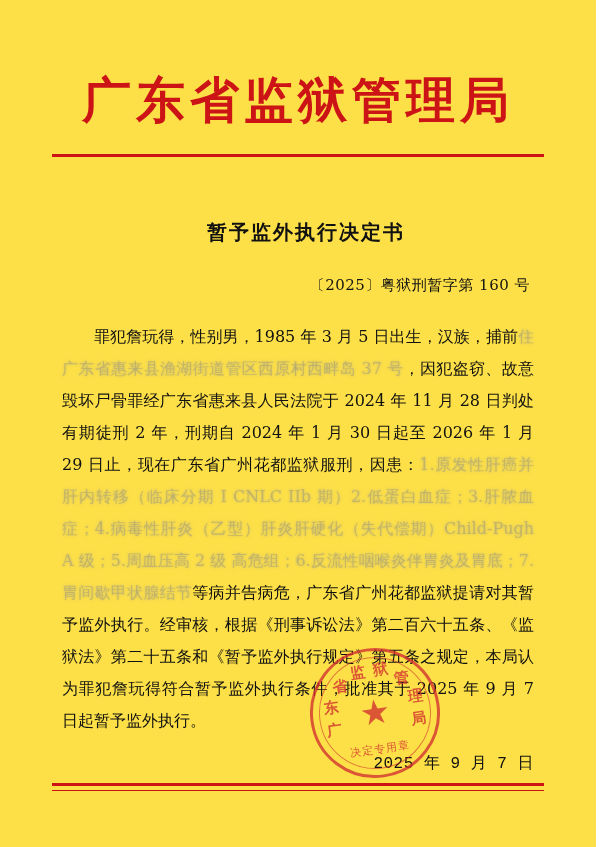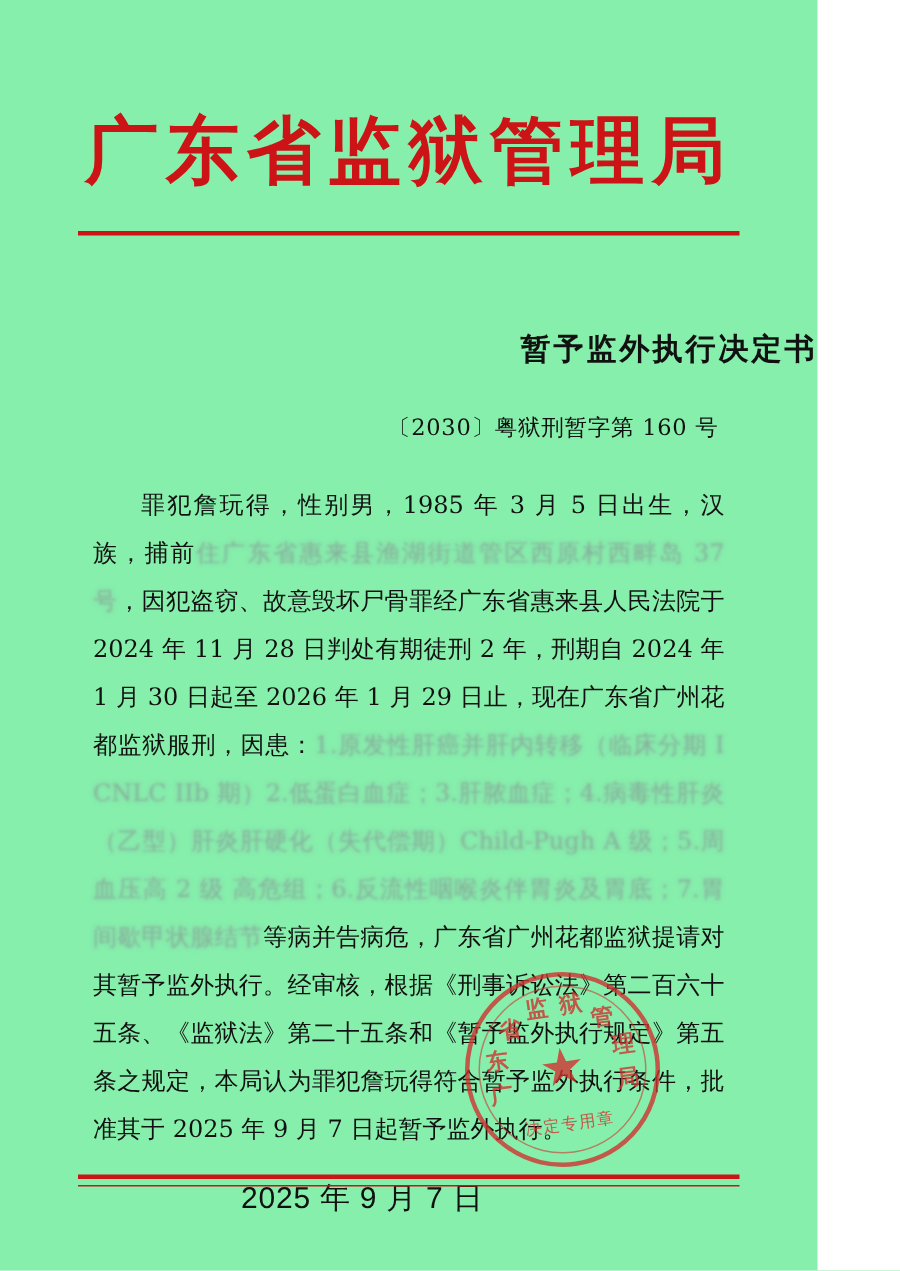--- a/index.html
+++ b/index.html
@@ -8,23 +8,23 @@
   }
   body {
     width: 600px;
     height: 847px;
     background: #ffffff;
     font-family: "Liberation Serif", serif;
     overflow: hidden;
   }
   .page {
     position: relative;
-    width: 545px;
+    width: 596px;
     height: 847px;
-    background: #86efac;
+    background: #fde047;
     box-sizing: border-box;
   }
   .masthead {
     text-align: center;
     padding-top: 74px;
   }
   .masthead-title {
     color: #cc1417;
     font-family: "DejaVu Serif", serif;
     font-weight: bold;
@@ -35,21 +35,21 @@
     text-align: center;
   }
   .rule-wrap {
     margin: 26px 52px 0 52px;
   }
   .rule-thick {
     height: 3px;
     background: #cc1417;
   }
   .doc-title {
-    text-align: right;
+    text-align: center;
     font-size: 20px;
     font-weight: bold;
     color: #111;
     letter-spacing: 2px;
     margin-top: 62px;
     font-family: "DejaVu Serif", serif;
     padding-left: 16px;
   }
   .doc-number {
     text-align: right;
@@ -72,24 +72,24 @@
   .indent {
     text-indent: 2em;
   }
   .redacted {
     color: rgba(120, 120, 130, 0.30);
     text-shadow: 0 0 3px rgba(150,150,160,0.55);
     filter: blur(0.7px);
   }
   .date-line {
     margin: 16px 62px 0 0;
-    text-align: center;
-    font-size: 20px;
-    color: #111;
-    font-family: Liberation Sans, sans-serif;
+    text-align: right;
+    font-size: 16px;
+    color: #111;
+    font-family: Liberation Mono, monospace;
     letter-spacing: 0.5px;
   }
   .seal {
     position: absolute;
     left: 310px;
     top: 648px;
     width: 124px;
     height: 124px;
     border: 3px solid #d2302f;
     border-radius: 50%;
@@ -168,21 +168,21 @@
   <div class="masthead">
     <div class="masthead-title">广东省监狱管理局</div>
   </div>
 
   <div class="rule-wrap">
     <div class="rule-thick"></div>
   </div>
 
   <div class="doc-title">暂予监外执行决定书</div>
 
-  <div class="doc-number">〔2030〕粤狱刑暂字第 160 号</div>
+  <div class="doc-number">〔2025〕粤狱刑暂字第 160 号</div>
 
   <div class="body-text">
     <p class="indent" style="margin:0;">
       <span>罪犯詹玩得，性别男，1985 年 3 月 5 日出生，汉族，捕前</span><span class="redacted">住广东省惠来县渔湖街道管区西原村西畔岛 37 号</span><span>，因犯盗窃、故意毁坏尸骨罪经广东省惠来县人民法院于 2024 年 11 月 28 日判处有期徒刑 2 年，刑期自 2024 年 1 月 30 日起至 2026 年 1 月 29 日止，现在广东省广州花都监狱服刑，因患：</span><span class="redacted">1.原发性肝癌并肝内转移（临床分期 I CNLC IIb 期）2.低蛋白血症；3.肝脓血症；4.病毒性肝炎（乙型）肝炎肝硬化（失代偿期）Child-Pugh A 级；5.周血压高 2 级 高危组；6.反流性咽喉炎伴胃炎及胃底；7.胃间歇甲状腺结节</span><span>等病并告病危，广东省广州花都监狱提请对其暂予监外执行。经审核，根据《刑事诉讼法》第二百六十五条、《监狱法》第二十五条和《暂予监外执行规定》第五条之规定，本局认为罪犯詹玩得符合暂予监外执行条件，批准其于 2025 年 9 月 7 日起暂予监外执行。</span>
     </p>
   </div>
 
   <div class="date-line">2025 年 9 月 7 日</div>
 
   <div class="seal">

